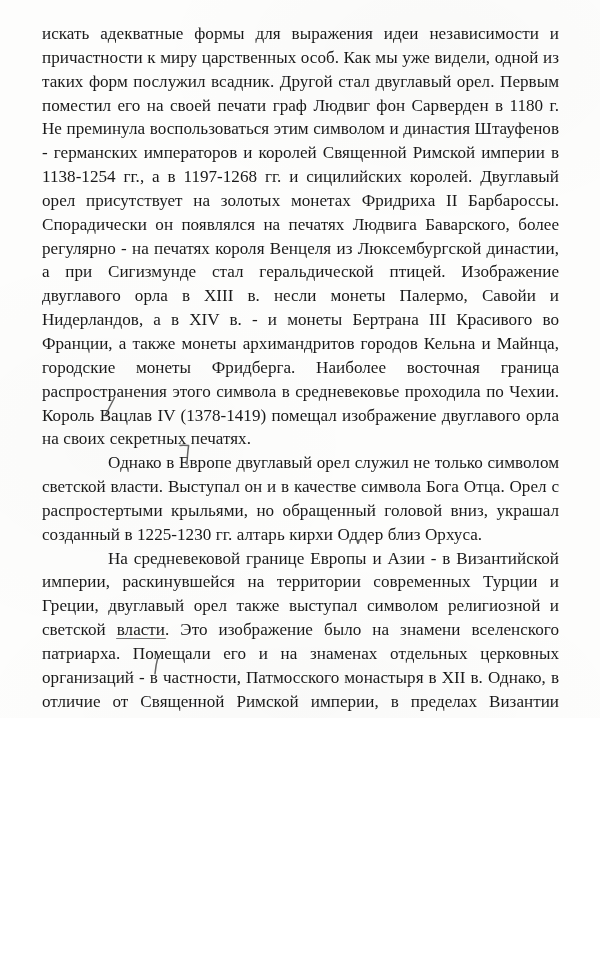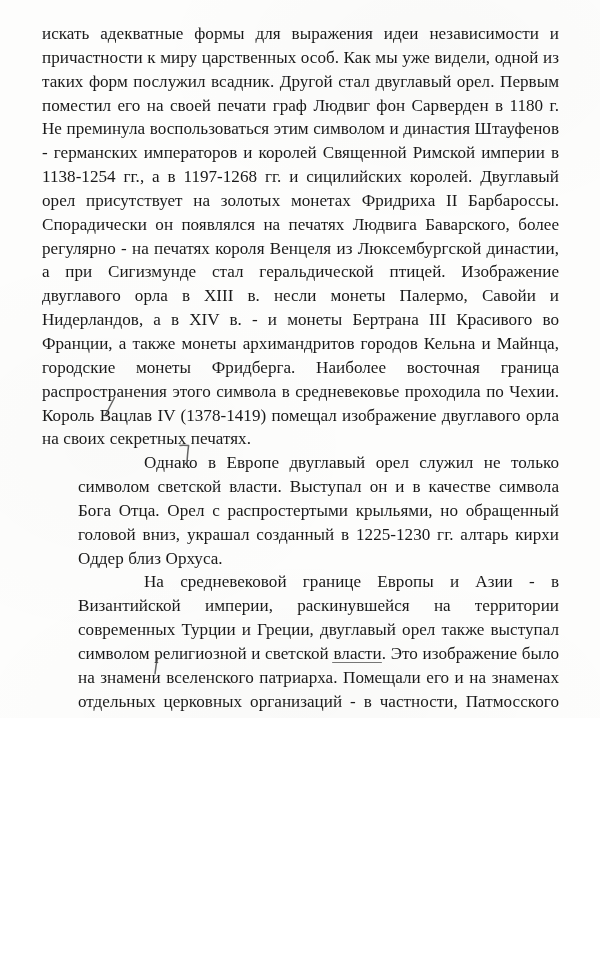--- a/index.html
+++ b/index.html
@@ -37,21 +37,20 @@
     text-align-last: left;
     text-justify: inter-word;
     font-size: 17.1px;
     line-height: 23.85px;
     letter-spacing: 0.02px;
     word-spacing: 0.2px;
     -webkit-font-smoothing: none;
   }
   p.para.indent {
     text-indent: 66px;
-    margin-left: 36px;
   }
   p.para.last-justified {
     text-align-last: justify;
   }
 
   
   .scan-filter {
     filter: contrast(1.04) brightness(0.995);
   }
 

